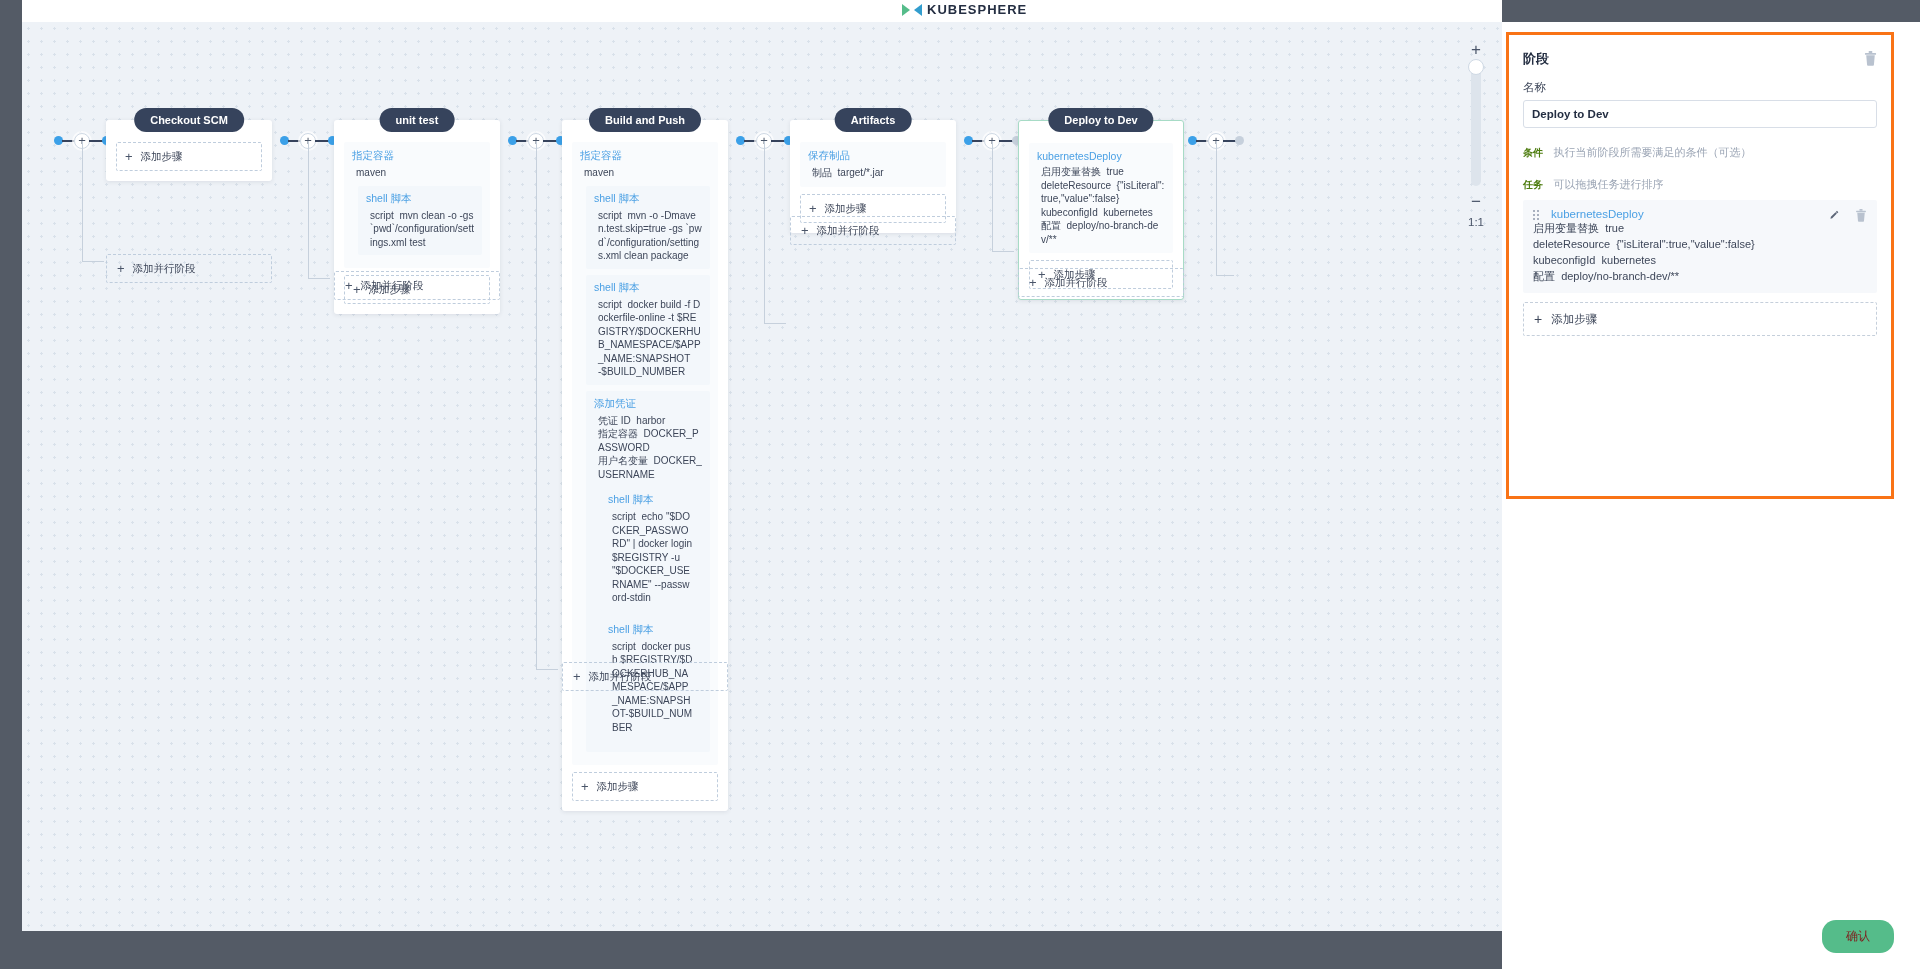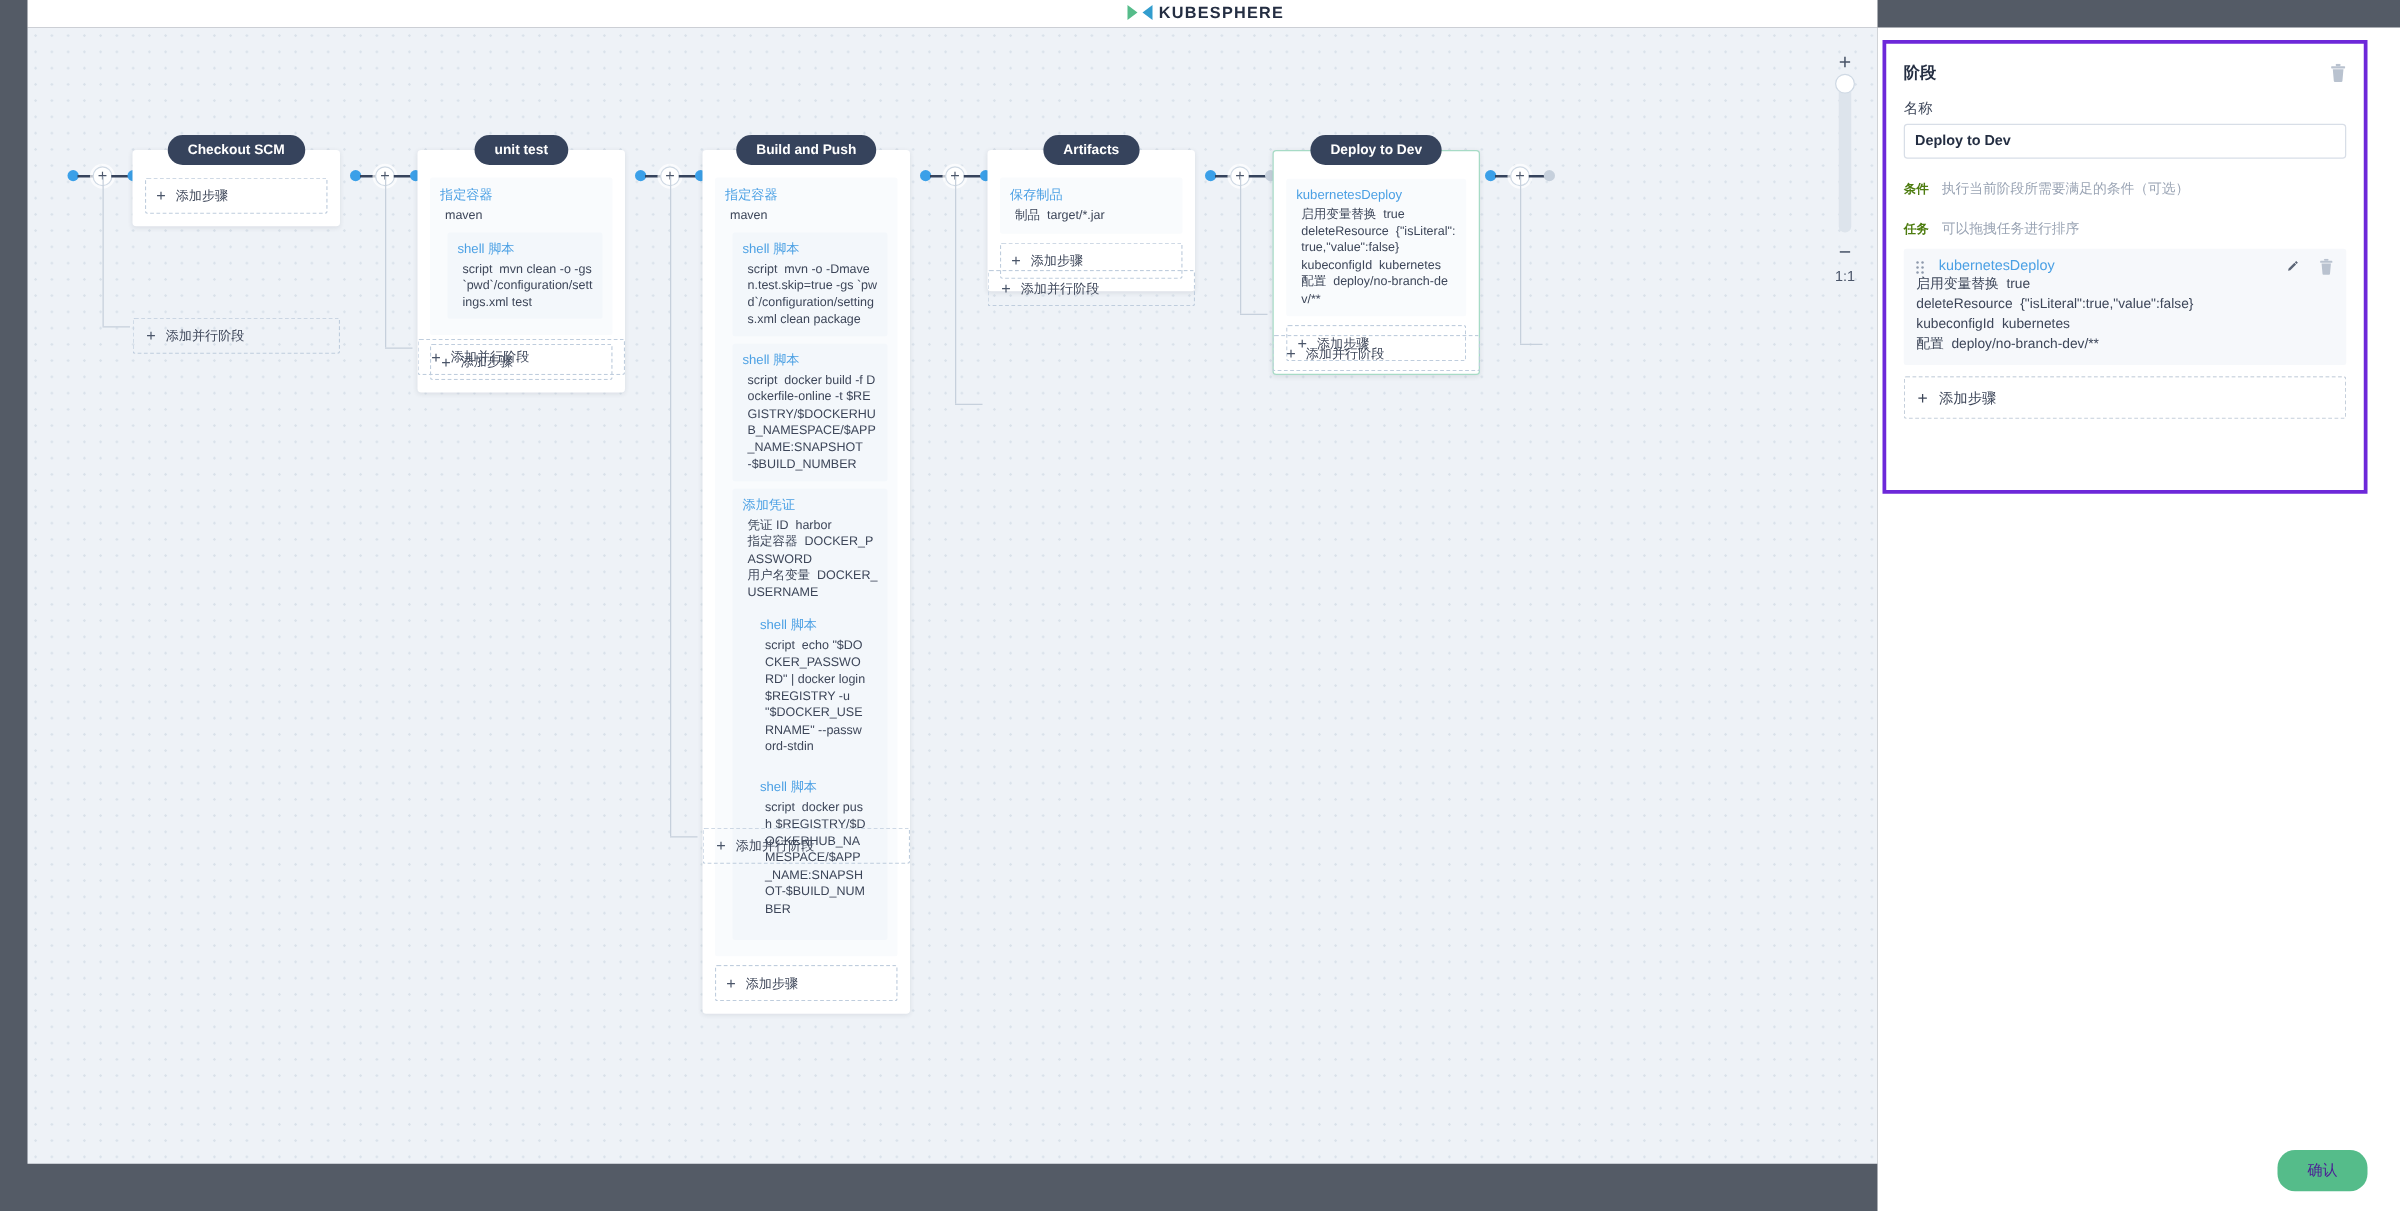--- a/index.html
+++ b/index.html
@@ -231,22 +231,22 @@
   
   #right-panel {
     position: absolute;
     right: 0; top: 22px;
     width: 418px; height: 947px;
     background: #fff;
   }
   #panel-box {
     position: absolute;
     left: 4px; top: 10px;
-    width: 388px; height: 363px;
-    border: 3px solid #6d28d9;
+    width: 388px; height: 467px;
+    border: 3px solid #f97316;
     background: #fff;
     padding: 14px 14px 10px 14px;
   }
   .panel-h {
     font-size: 13px;
     font-weight: bold;
     color: #242e42;
     display: inline-block;
   }
   .trash-icon {
@@ -331,21 +331,21 @@
   }
   .task-actions {
     position: absolute;
     right: 10px; top: 8px;
   }
   .task-actions span { margin-left: 10px; cursor: pointer; }
   #confirm-btn {
     position: absolute;
     right: 26px; bottom: 16px;
     background: #55bc8a;
-    color: #4c1d95;
+    color: #7f1d1d;
     border: none;
     border-radius: 14px;
     font-size: 12px;
     padding: 8px 24px;
     cursor: pointer;
     font-family: "Liberation Sans", sans-serif;
   }
 </style>
 </head>
 <body>

